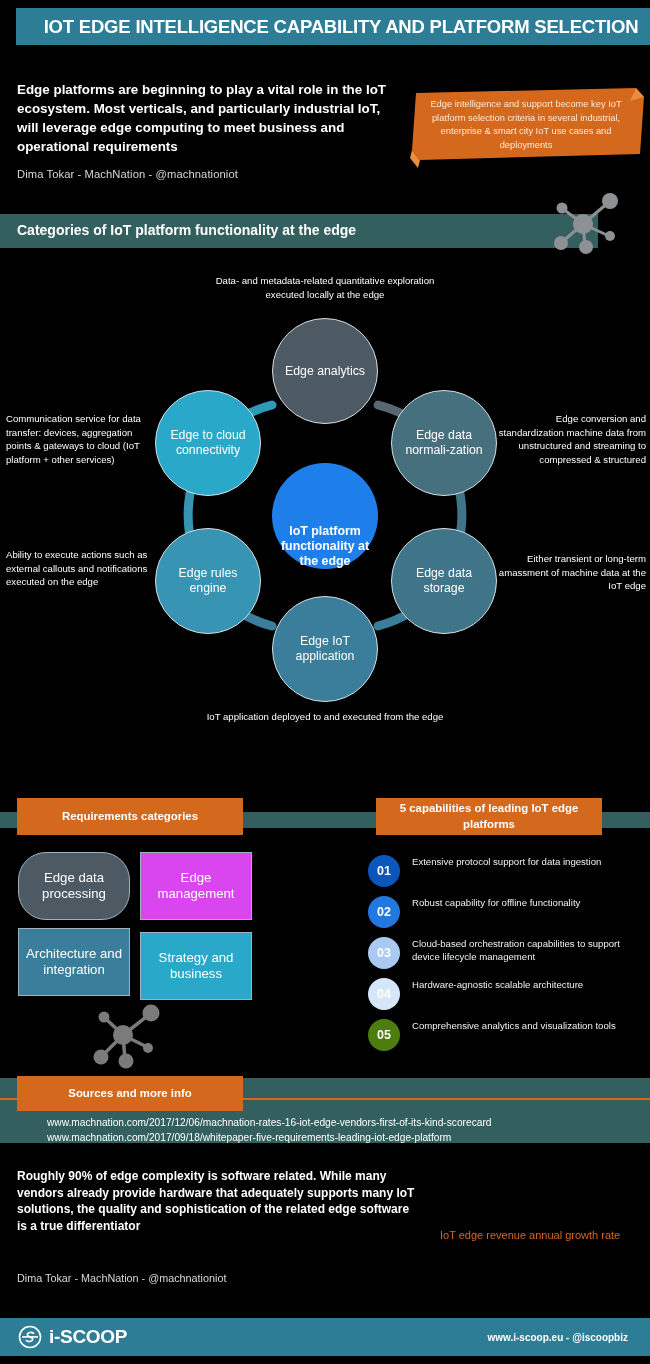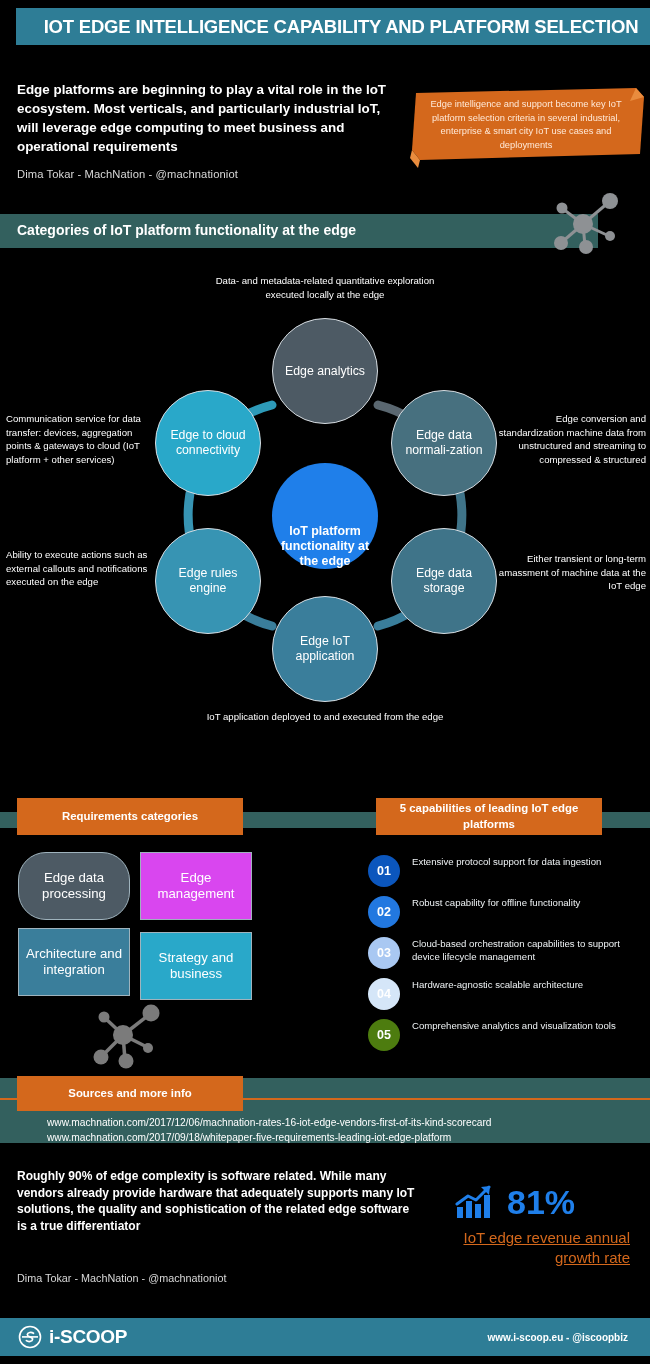--- a/index.html
+++ b/index.html
@@ -150,21 +150,21 @@
   .quote-credit {
     position:absolute; left:17px; top:1272px;
     color:#d8d8d8; font-size:10.8px;
   }
 
   
   .stat-row { position:absolute; left:455px; top:1185px; display:flex; align-items:center; }
   .stat-value { color:#1f7fea; font-size:34px; font-weight:bold; margin-left:12px; line-height:1; }
   .stat-caption {
     position:absolute; left:440px; top:1228px; width:190px;
-    text-align:right; color:#d4681c; font-size:15px; line-height:1.33;text-decoration:underline;
+    text-align:left; color:#d4681c; font-size:11px; line-height:1.33;
   }
 
   
   .footer {
     position:absolute; left:0; top:1318px; width:650px; height:38px;
     background:#2e7d96;
     display:flex; align-items:center;
   }
   .footer-logo { display:flex; align-items:center; margin-left:18px; }
   .footer-brand { color:#ffffff; font-size:19px; font-weight:bold; margin-left:7px; letter-spacing:-0.3px; }
@@ -340,33 +340,20 @@
     <span>Sources and more info</span>
   </div>
   <div class="src-lines">
     <div>www.machnation.com/2017/12/06/machnation-rates-16-iot-edge-vendors-first-of-its-kind-scorecard</div>
     <div>www.machnation.com/2017/09/18/whitepaper-five-requirements-leading-iot-edge-platform</div>
   </div>
 
   <div class="quote-text">Roughly 90% of edge complexity is software related. While many vendors already provide hardware that adequately supports many IoT solutions, the quality and sophistication of the related edge software is a true differentiator</div>
   <div class="quote-credit">Dima Tokar - MachNation - @machnationiot</div>
 
-  <div class="stat-row">
-    <svg width="40" height="34" viewBox="0 0 40 34">
-      <g fill="#1f7fea">
-        <rect x="2" y="22" width="6" height="11"></rect>
-        <rect x="11" y="16" width="6" height="17"></rect>
-        <rect x="20" y="19" width="6" height="14"></rect>
-        <rect x="29" y="10" width="6" height="23"></rect>
-      </g>
-      <path d="M 2 19 L 13 11 L 21 15 L 34 2" stroke="#1f7fea" stroke-width="3" fill="none" stroke-linecap="round" stroke-linejoin="round"></path>
-      <path d="M 26 2 L 35 1 L 34 10 Z" fill="#1f7fea"></path>
-    </svg>
-    <div class="stat-value">81%</div>
-  </div>
   <div class="stat-caption">IoT edge revenue annual growth rate</div>
 
   <div class="footer">
     <div class="footer-logo">
       <svg width="24" height="24" viewBox="0 0 24 24">
         <circle cx="12" cy="12" r="10.5" fill="none" stroke="#ffffff" stroke-width="1.6"></circle>
         <path d="M 15.5 8.3 C 13.5 6.8 9.5 7.2 9.3 9.6 C 9.1 12.0 14.8 11.8 14.6 14.3 C 14.4 16.7 10.4 17.2 8.4 15.6" fill="none" stroke="#ffffff" stroke-width="1.7" stroke-linecap="round"></path>
         <rect x="4" y="11.1" width="16" height="1.6" fill="#ffffff"></rect>
       </svg>
       <div class="footer-brand">i-SCOOP</div>

